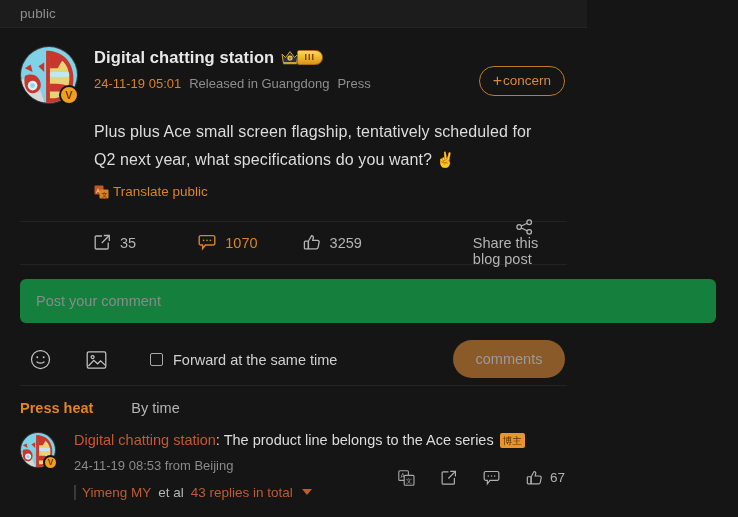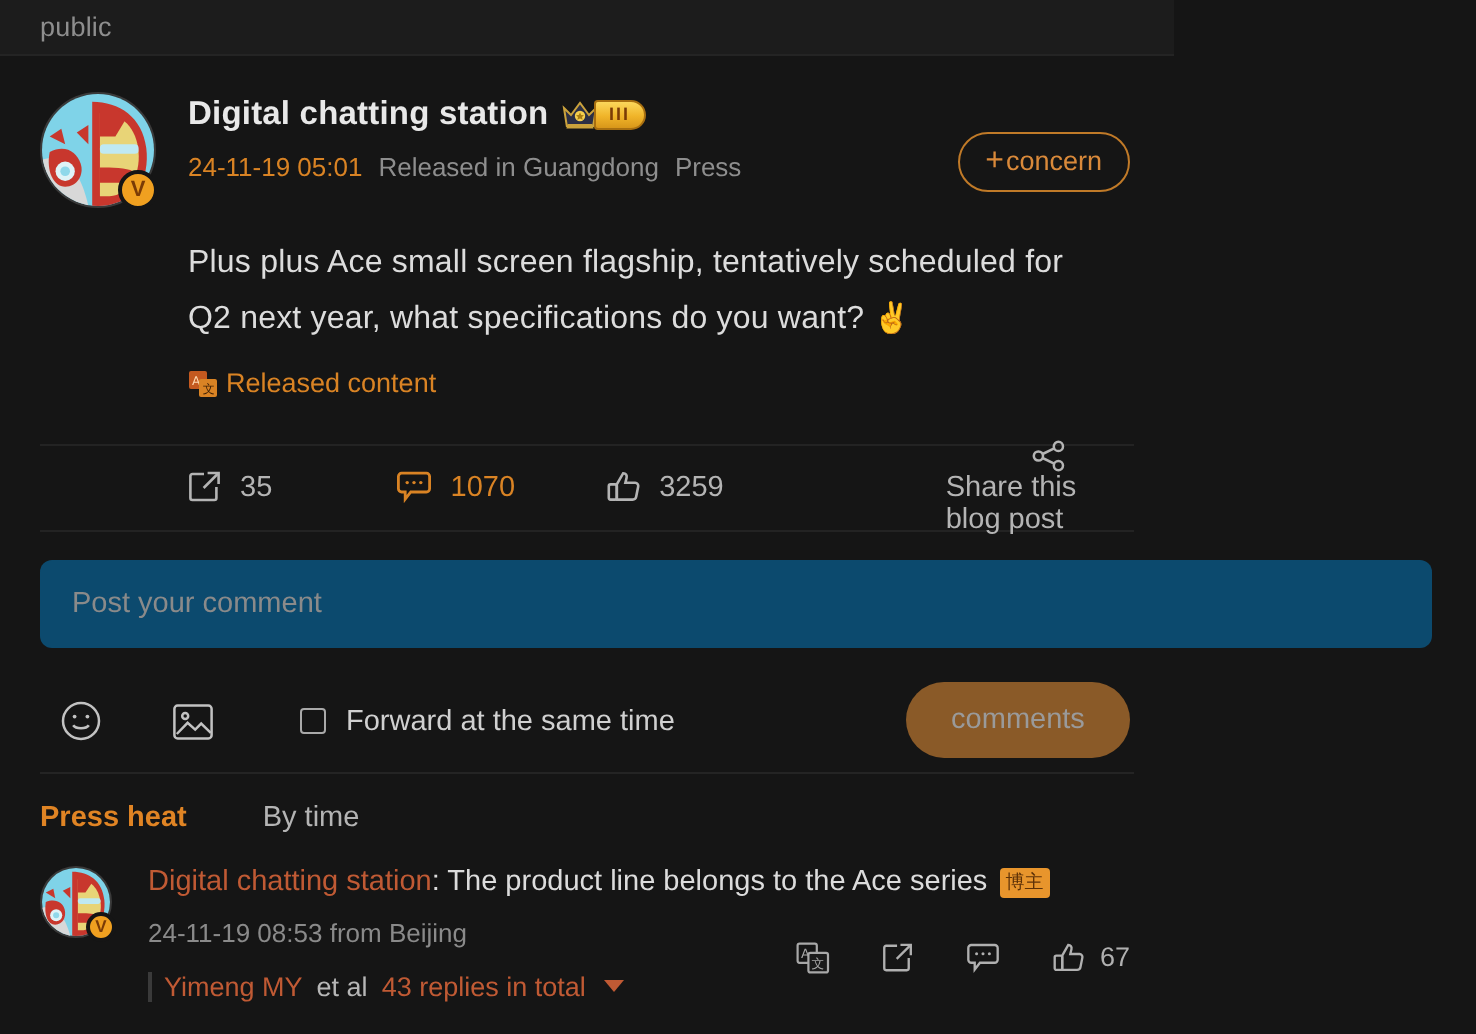--- a/index.html
+++ b/index.html
@@ -219,21 +219,21 @@
   .action svg { display: block; }
   .share-icon { margin-right: -9px; position: relative; z-index: 2; }
 
   
   .composer {
     padding: 14px 22px 0 20px;
   }
   .comment-input {
     width: 696px;
     height: 44px;
-    background: #0c4a6e;
+    background: #15803d;
     border: none;
     border-radius: 6px;
     padding: 0 16px;
     color: #d6d6d6;
     font-size: 14.5px;
     font-family: "Liberation Sans", sans-serif;
     outline: none;
   }
   .comment-input::placeholder { color: #8a8a8a; }
 
@@ -491,21 +491,21 @@
         <span class="emoji-hand">✌</span>
       </div>
 
       <div class="translate-link">
         <svg class="translate-icon" viewBox="0 0 15 14">
           <rect x="0.5" y="0.5" width="9" height="9" rx="1" fill="#c4591f"></rect>
           <text x="2" y="7.5" font-size="6" fill="#ffd9b0" font-family="DejaVu Sans, sans-serif">A</text>
           <rect x="5.5" y="4.5" width="9" height="9" rx="1" fill="#d98324"></rect>
           <text x="7.4" y="11.6" font-size="6" fill="#3a1e05" font-family="DejaVu Sans, sans-serif">文</text>
         </svg>
-        <span>Released content</span>
+        <span>Translate public</span>
       </div>
     </div>
 
     <div class="actions">
 
       <div class="action">
         <svg width="17" height="17" viewBox="0 0 17 17" fill="none" stroke="#b4b4b4" stroke-width="1.3">
           <path d="M8 2 H2.2 A1 1 0 0 0 1.2 3 V14 A1 1 0 0 0 2.2 15 H13.2 A1 1 0 0 0 14.2 14 V8.5"></path>
           <path d="M9.8 1.5 H15.3 V7"></path>
           <path d="M15.3 1.5 L7.8 9"></path>

